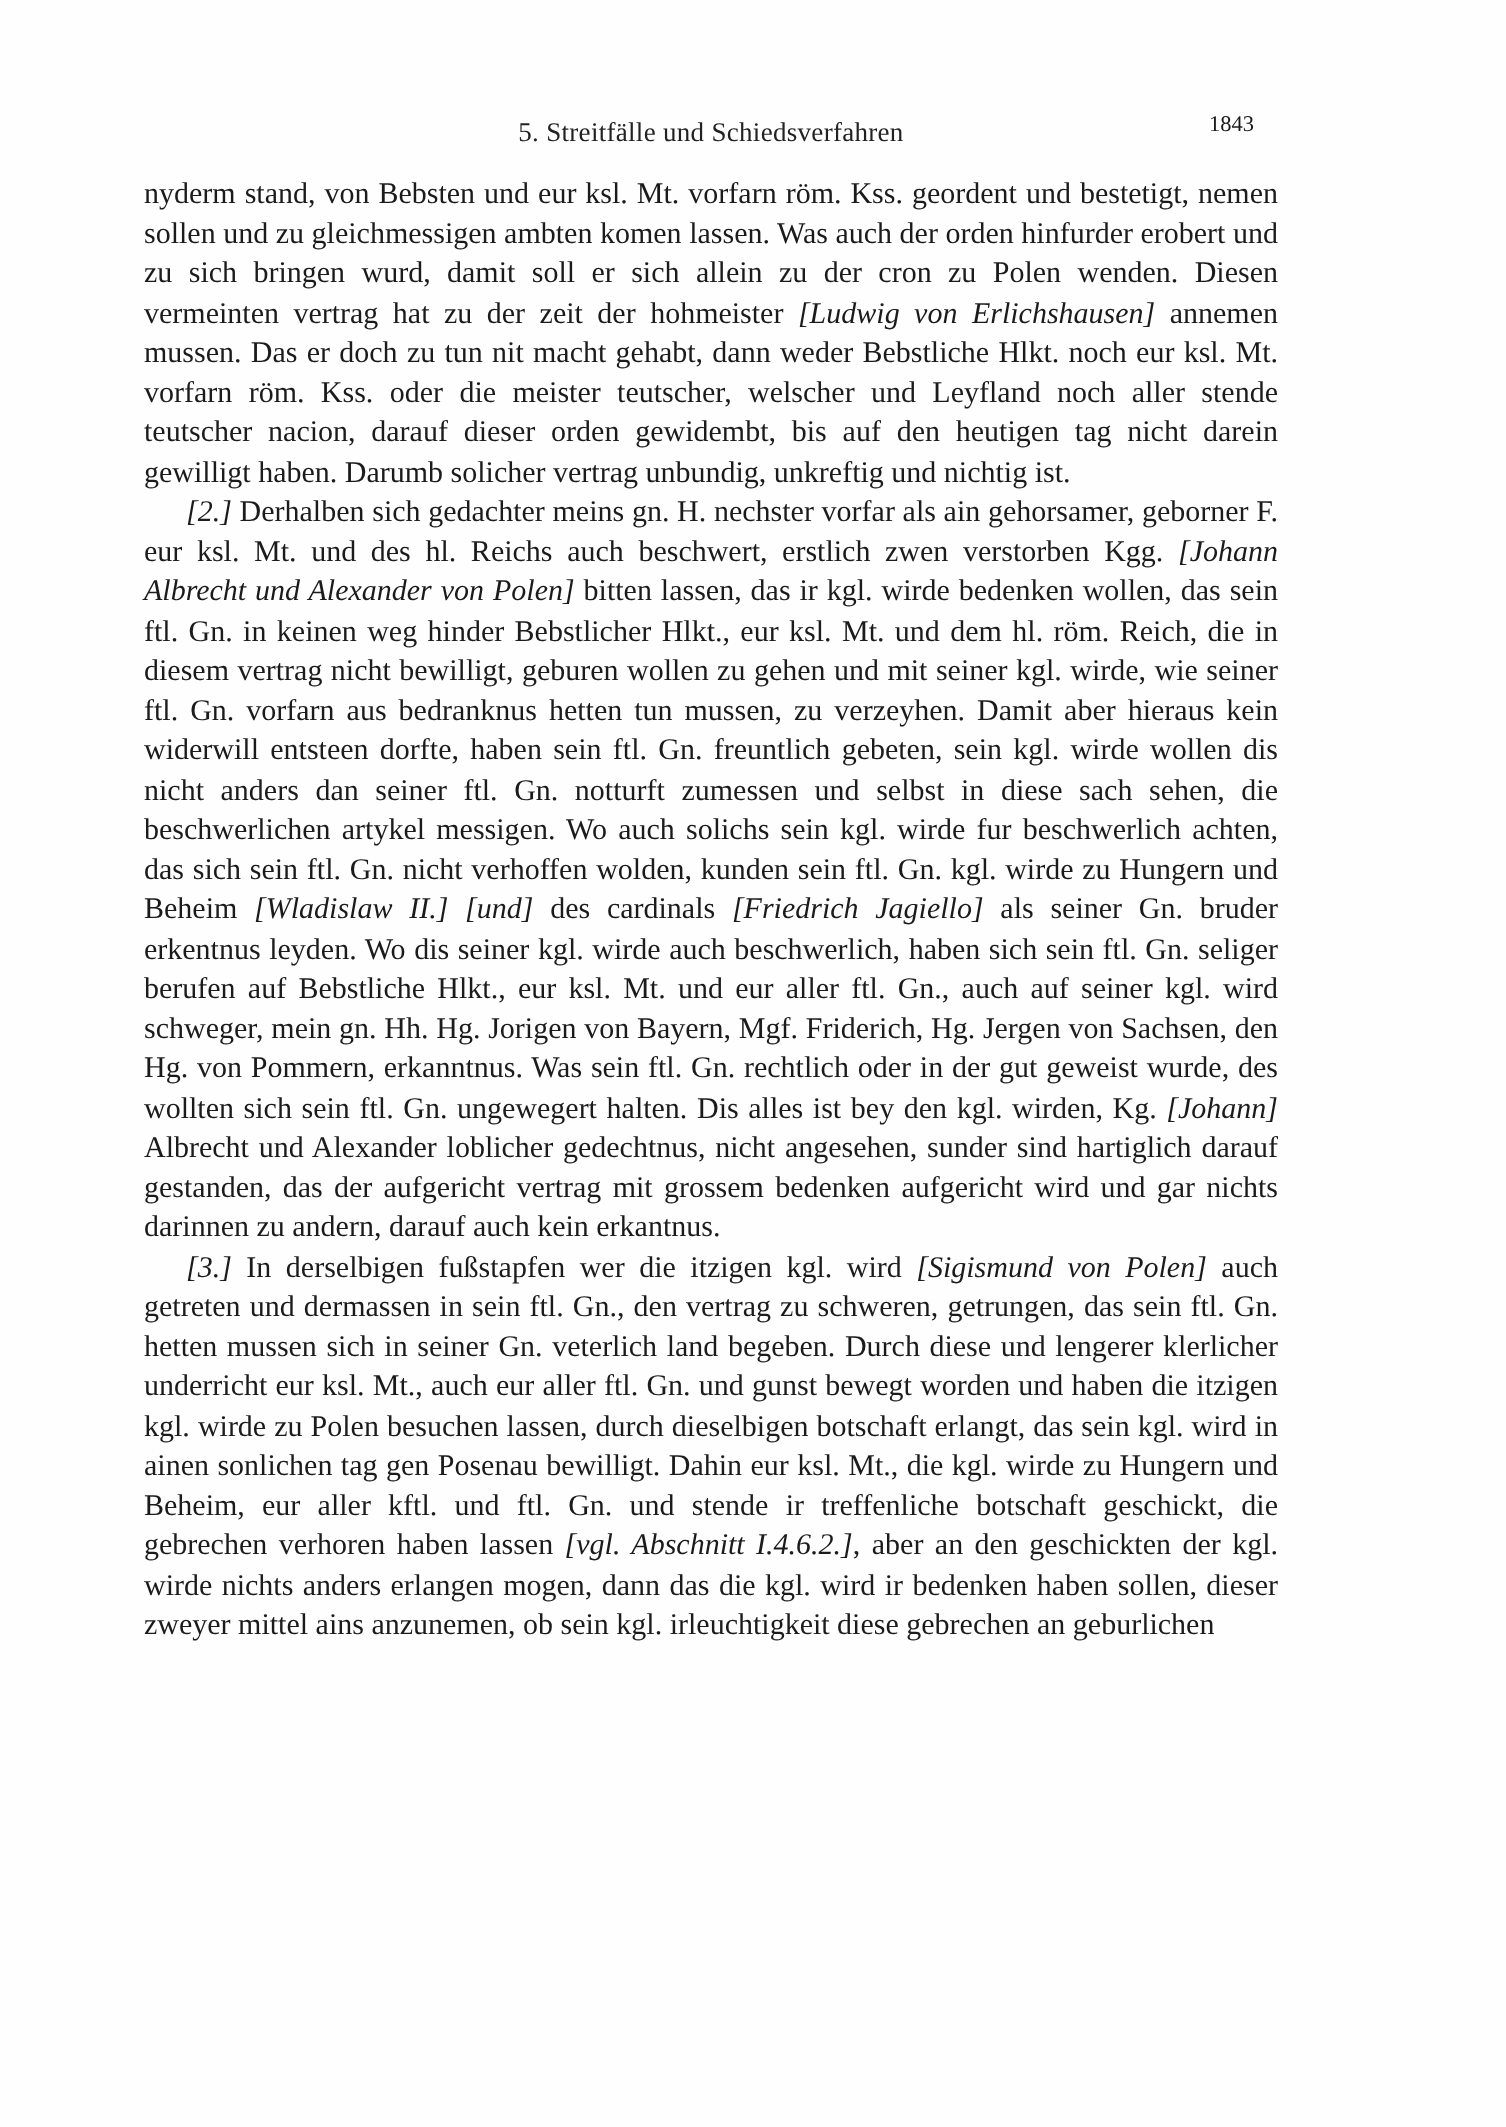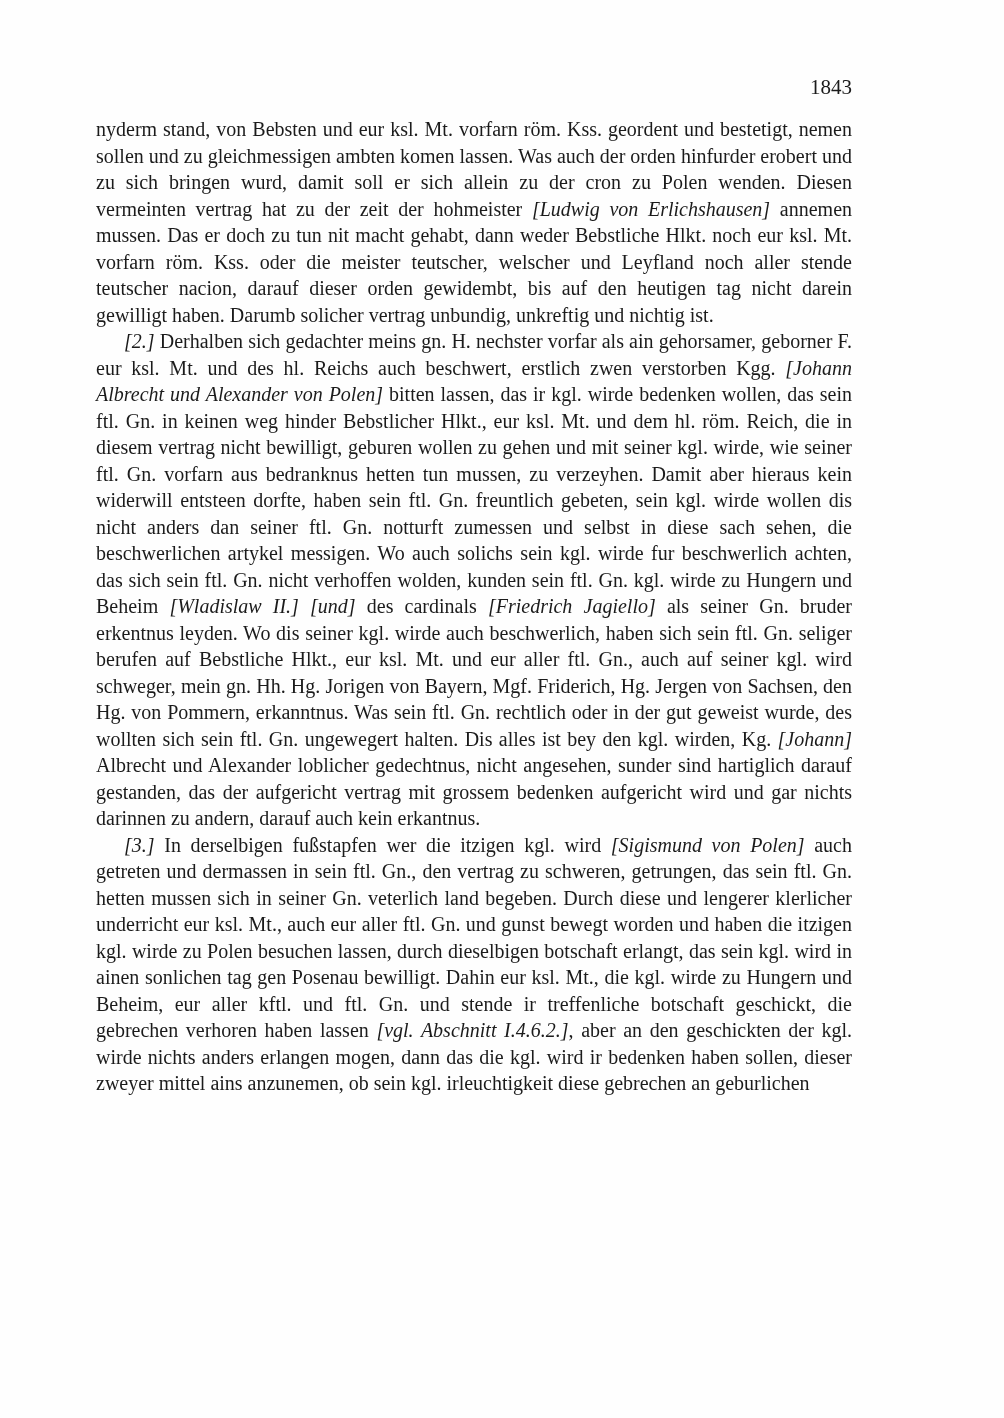--- a/index.html
+++ b/index.html
@@ -28,23 +28,23 @@
     position: absolute;
     left: 0;
     right: 0;
     text-align: center;
     font-size: 18px;
     letter-spacing: 0.2px;
     color: #222222;
   }
   .page-number {
     position: absolute;
-    right: 0;
+    right: 16px;
     top: -3px;
-    font-size: 21px;
+    font-size: 15px;
     color: #1b1b1b;
   }
   .body-text {
     position: absolute;
     top: 116px;
     left: 96px;
     width: 756px;
     font-size: 20px;
     line-height: 26.5px;
     text-align: justify;
@@ -62,20 +62,21 @@
   .run.italic {
     font-style: italic;
     margin-top: 17px;
   }
 </style>
 </head>
 <body>
 
 <div class="page">
   <div class="page-header">
+    <span class="running-title">5. Streitfälle und Schiedsverfahren</span>
     <span class="page-number">1843</span>
   </div>
   <div class="body-text">
       <p class="para"><span class="run">nyderm stand, von Bebsten und eur ksl. Mt. vorfarn röm. Kss. geordent und bestetigt, nemen sollen und zu gleichmessigen ambten komen lassen. Was auch der orden hinfurder erobert und zu sich bringen wurd, damit soll er sich allein zu der cron zu Polen wenden. Diesen vermeinten vertrag hat zu der zeit der hohmeister </span><span class="run italic">[Ludwig von Erlichshausen]</span><span class="run"> annemen mussen. Das er doch zu tun nit macht gehabt, dann weder Bebstliche Hlkt. noch eur ksl. Mt. vorfarn röm. Kss. oder die meister teutscher, welscher und Leyfland noch aller stende teutscher nacion, darauf dieser orden gewidembt, bis auf den heutigen tag nicht darein gewilligt haben. Darumb solicher vertrag unbundig, unkreftig und nichtig ist.</span></p>
       <p class="para indent"><span class="run italic">[2.]</span><span class="run"> Derhalben sich gedachter meins gn. H. nechster vorfar als ain gehorsamer, geborner F. eur ksl. Mt. und des hl. Reichs auch beschwert, erstlich zwen verstorben Kgg. </span><span class="run italic">[Johann Albrecht und Alexander von Polen]</span><span class="run"> bitten lassen, das ir kgl. wirde bedenken wollen, das sein ftl. Gn. in keinen weg hinder Bebstlicher Hlkt., eur ksl. Mt. und dem hl. röm. Reich, die in diesem vertrag nicht bewilligt, geburen wollen zu gehen und mit seiner kgl. wirde, wie seiner ftl. Gn. vorfarn aus bedranknus hetten tun mussen, zu verzeyhen. Damit aber hieraus kein widerwill entsteen dorfte, haben sein ftl. Gn. freuntlich gebeten, sein kgl. wirde wollen dis nicht anders dan seiner ftl. Gn. notturft zumessen und selbst in diese sach sehen, die beschwerlichen artykel messigen. Wo auch solichs sein kgl. wirde fur beschwerlich achten, das sich sein ftl. Gn. nicht verhoffen wolden, kunden sein ftl. Gn. kgl. wirde zu Hungern und Beheim </span><span class="run italic">[Wladislaw II.] [und]</span><span class="run"> des cardinals </span><span class="run italic">[Friedrich Jagiello]</span><span class="run"> als seiner Gn. bruder erkentnus leyden. Wo dis seiner kgl. wirde auch beschwerlich, haben sich sein ftl. Gn. seliger berufen auf Bebstliche Hlkt., eur ksl. Mt. und eur aller ftl. Gn., auch auf seiner kgl. wird schweger, mein gn. Hh. Hg. Jorigen von Bayern, Mgf. Friderich, Hg. Jergen von Sachsen, den Hg. von Pommern, erkanntnus. Was sein ftl. Gn. rechtlich oder in der gut geweist wurde, des wollten sich sein ftl. Gn. ungewegert halten. Dis alles ist bey den kgl. wirden, Kg. </span><span class="run italic">[Johann]</span><span class="run"> Albrecht und Alexander loblicher gedechtnus, nicht angesehen, sunder sind hartiglich darauf gestanden, das der aufgericht vertrag mit grossem bedenken aufgericht wird und gar nichts darinnen zu andern, darauf auch kein erkantnus.</span></p>
       <p class="para indent"><span class="run italic">[3.]</span><span class="run"> In derselbigen fußstapfen wer die itzigen kgl. wird </span><span class="run italic">[Sigismund von Polen]</span><span class="run"> auch getreten und dermassen in sein ftl. Gn., den vertrag zu schweren, getrungen, das sein ftl. Gn. hetten mussen sich in seiner Gn. veterlich land begeben. Durch diese und lengerer klerlicher underricht eur ksl. Mt., auch eur aller ftl. Gn. und gunst bewegt worden und haben die itzigen kgl. wirde zu Polen besuchen lassen, durch dieselbigen botschaft erlangt, das sein kgl. wird in ainen sonlichen tag gen Posenau bewilligt. Dahin eur ksl. Mt., die kgl. wirde zu Hungern und Beheim, eur aller kftl. und ftl. Gn. und stende ir treffenliche botschaft geschickt, die gebrechen verhoren haben lassen </span><span class="run italic">[vgl. Abschnitt I.4.6.2.]</span><span class="run">, aber an den geschickten der kgl. wirde nichts anders erlangen mogen, dann das die kgl. wird ir bedenken haben sollen, dieser zweyer mittel ains anzunemen, ob sein kgl. irleuchtigkeit diese gebrechen an geburlichen</span></p>
     </div>
 </div>
 
 </body></html>

